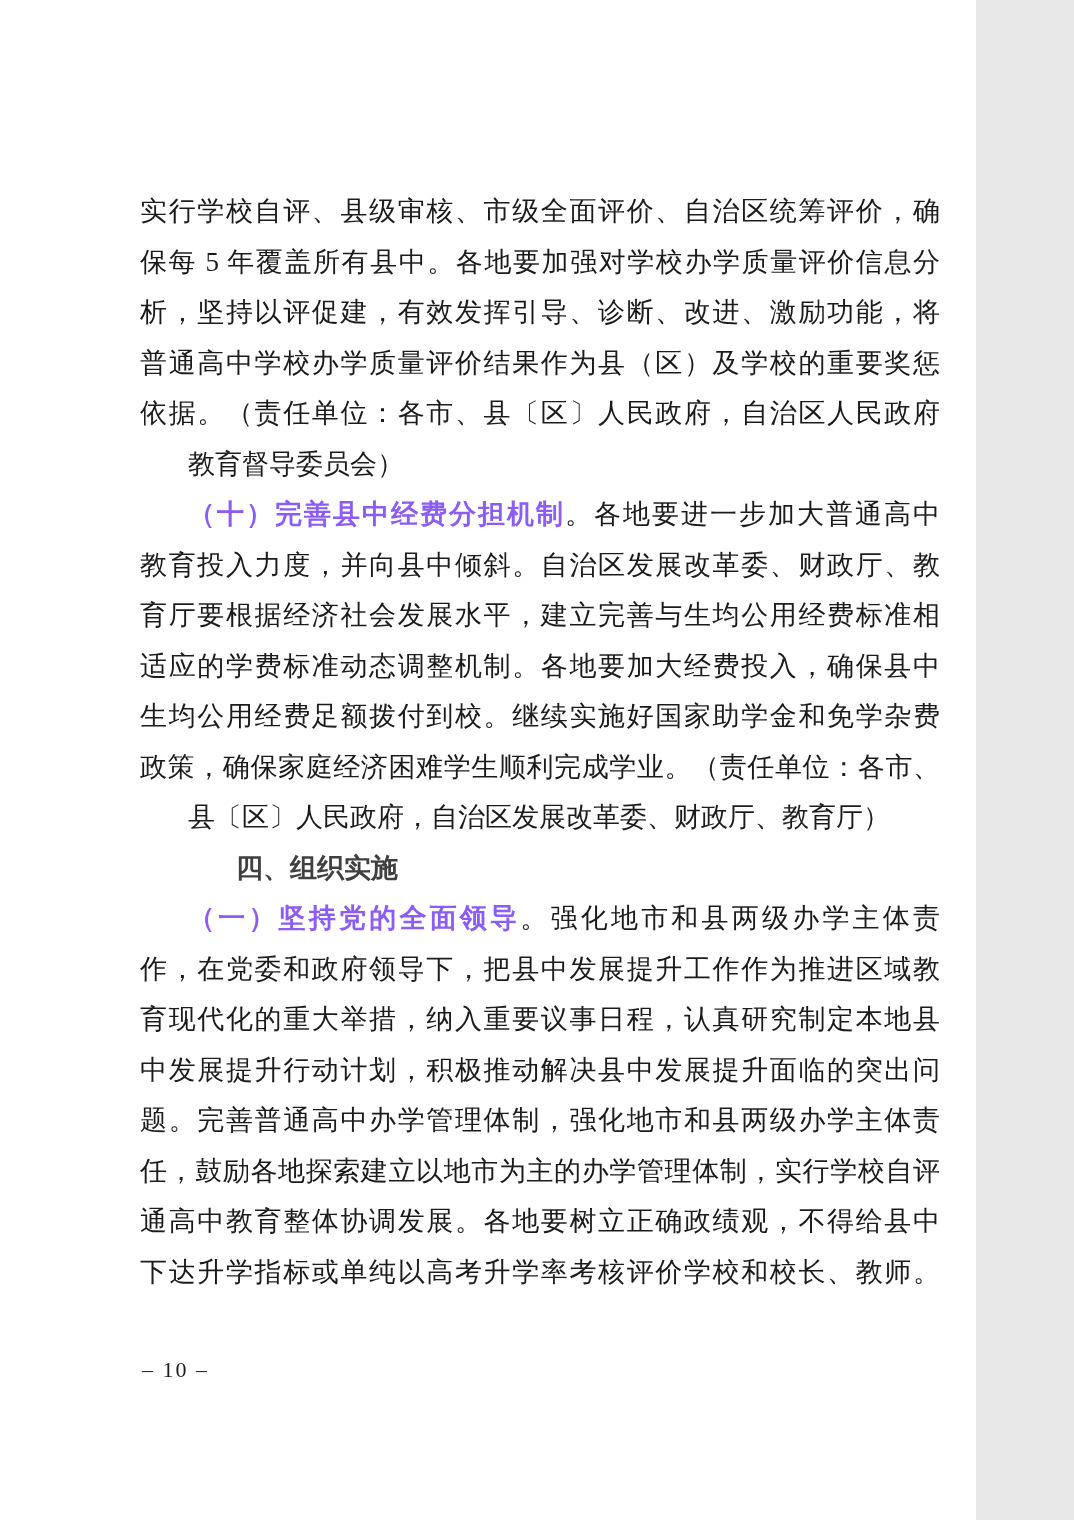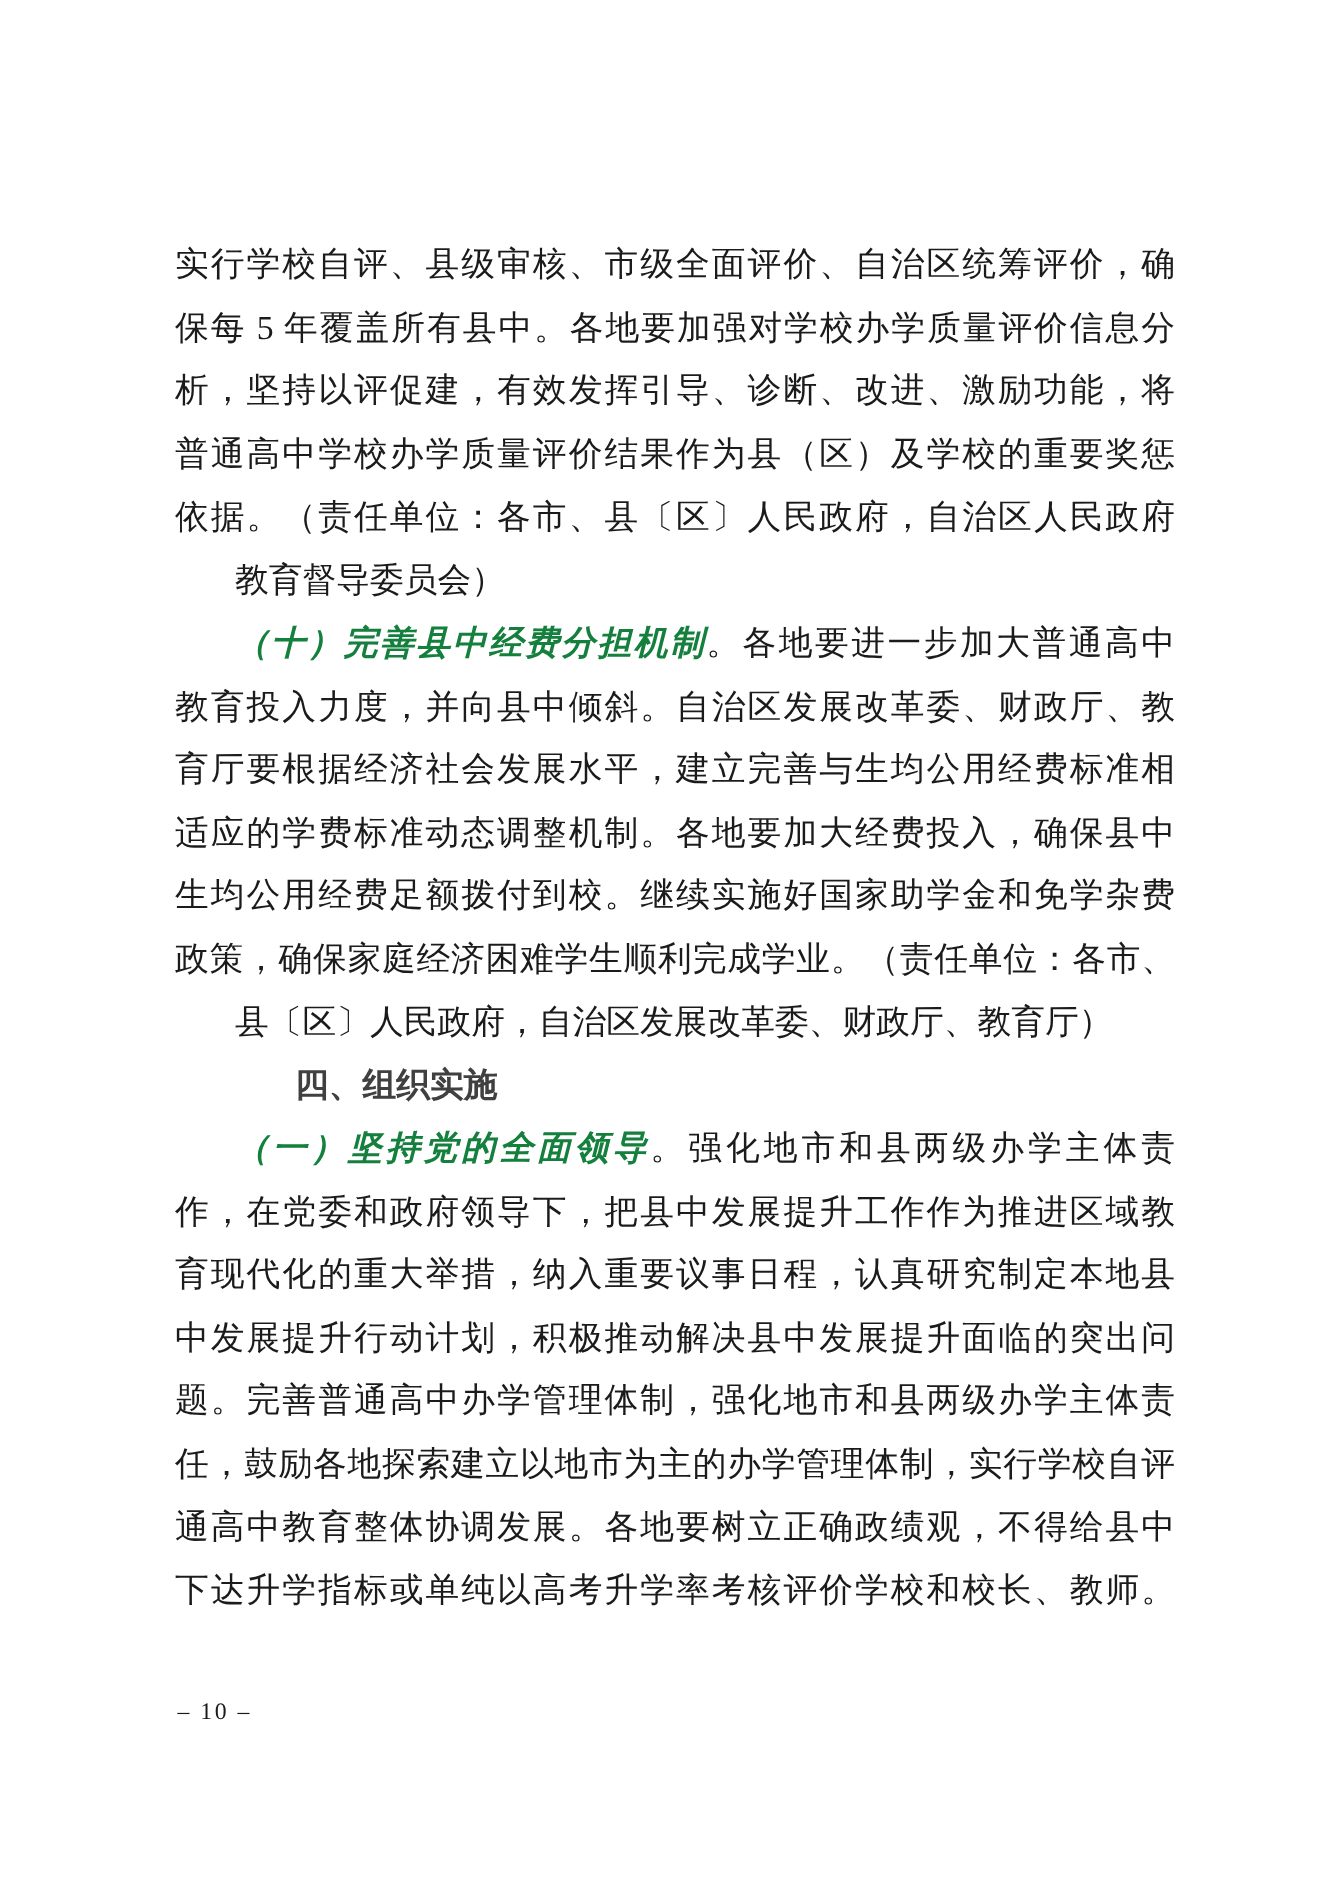--- a/index.html
+++ b/index.html
@@ -4,21 +4,21 @@
 <style>
   * { margin: 0; padding: 0; box-sizing: border-box; }
   html, body { background: #e8e8e8; }
   body {
     width: 1074px; height: 1520px;
     position: relative;
     font-family: "Liberation Serif", serif;
   }
   .page {
     position: absolute; left: 0; top: 0;
-    width: 1074px; height: 1520px;
+    width: 976px; height: 1520px;
     background: #ffffff;
     overflow: hidden;
   }
   .content {
     position: absolute;
     left: 140px; top: 186px;
     width: 800px;
     color: #1b1b1b;
     font-size: 27px;
   }
@@ -26,32 +26,31 @@
     height: 50.5px;
     line-height: 50.5px;
     text-align: justify;
     text-align-last: justify;
     overflow: hidden;
   }
   .line.flush { text-align-last: left; margin-left: 48px; }
   .indent { text-indent: 48px; }
   .bold-head {
     font-weight: bold;
-    color: #15803d;
-    font-style: italic;
+    color: #8b5cf6;
   }
   .hei {
     font-family: "Liberation Sans", sans-serif;
     font-weight: bold;
     color: #404040;
   }
   .page-num {
     position: absolute;
     left: 142px; top: 1350px;
-    font-size: 19px;
+    font-size: 22px;
     line-height: 40px;
     color: #1b1b1b;
     letter-spacing: 2px;
     font-family: "Liberation Serif", serif;
   }
 </style>
 </head>
 <body>
 
 <div class="page">

